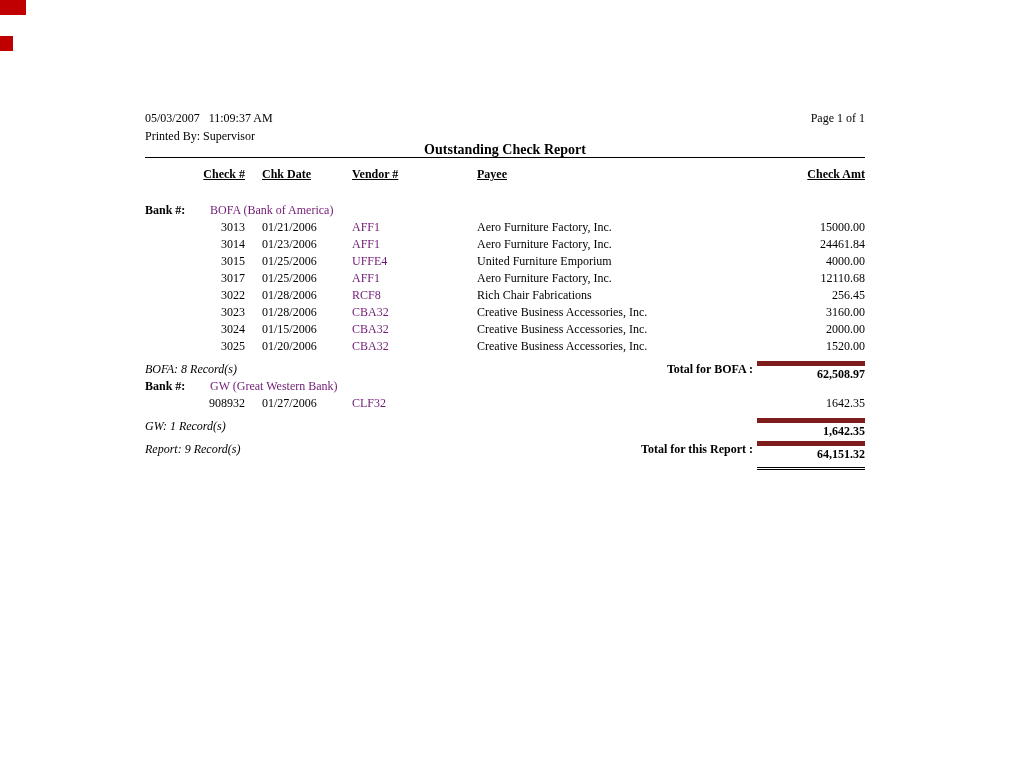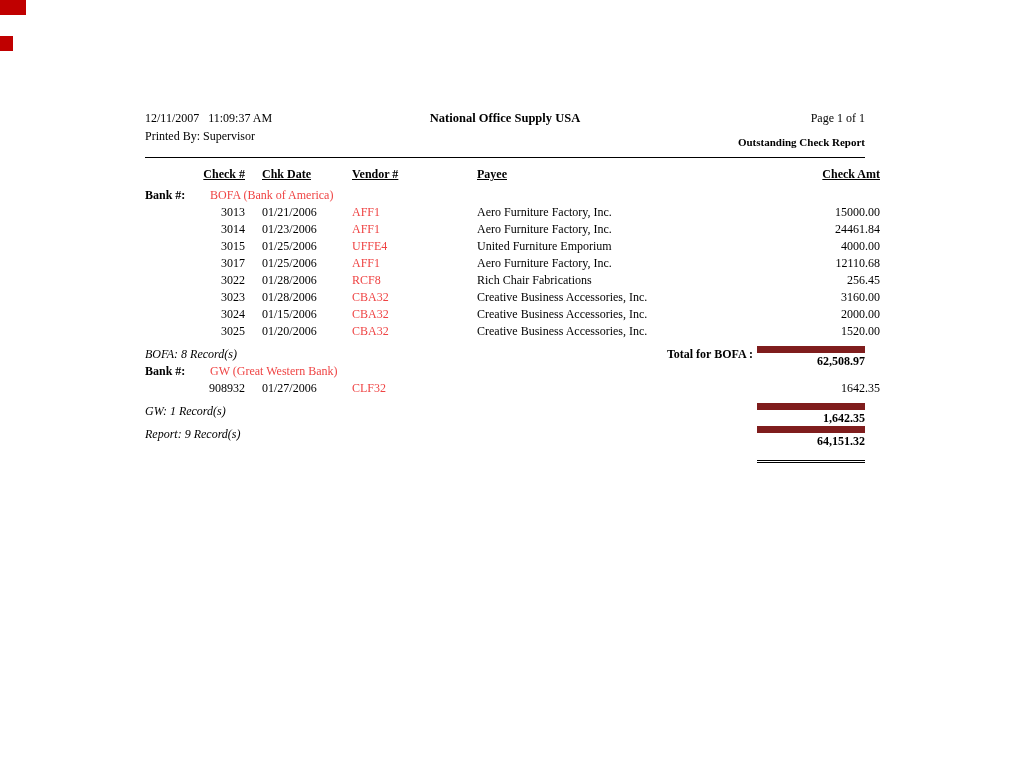--- a/index.html
+++ b/index.html
@@ -28,63 +28,62 @@
     position: absolute;
     left: 145px;
     top: 104px;
     width: 720px;
   }
   .hdr { position: relative; height: 53px; }
   .h-date { position: absolute; left: 0; top: 7px; white-space: pre; }
   .h-company { position: absolute; left: 0; top: 7px; width: 100%; text-align: center; font-weight: bold; font-size: 12.5px; }
   .h-page { position: absolute; right: 0; top: 7px; }
   .h-printedby { position: absolute; left: 0; top: 25px; }
-  .h-title { position: absolute; left: 0; top: 32px; width: 100%; text-align: right; font-weight: bold; font-size: 11px; }
+  .h-title { position: absolute; left: 0; top: 38px; width: 100%; text-align: center; font-weight: bold; font-size: 14px; }
   .rule { border-top: 1px solid #000000; height: 0; }
 
   .colhdr, .row, .bank-row, .summary {
     position: relative;
     height: 17px;
     line-height: 17px;
   }
   .colhdr { margin-top: 8px; font-weight: bold; }
   .colhdr span { text-decoration: underline; }
-  .body { margin-top: 4px; }
+  .body { margin-top: 19px; }
 
   .c-check  { position: absolute; left: 25px;  width: 75px;  text-align: right; white-space: nowrap; }
   .c-date   { position: absolute; left: 117px; width: 90px;  white-space: nowrap; }
   .c-vendor { position: absolute; left: 207px; width: 80px;  white-space: nowrap; }
   .c-payee  { position: absolute; left: 332px; width: 290px; white-space: nowrap; }
-  .c-amt    { position: absolute; left: 625px; width: 110px; text-align: right; white-space: nowrap; }
-
-  .row .c-vendor, .bank-name { color: #ef4444; cursor: pointer; }
+  .c-amt    { position: absolute; left: 610px; width: 110px; text-align: right; white-space: nowrap; }
+
+  .row .c-vendor, .bank-name { color: #701a75; cursor: pointer; }
 
   .bank-label { position: absolute; left: 0; font-weight: bold; }
   .bank-name  { position: absolute; left: 65px; white-space: nowrap; }
 
   .summary { margin-top: 6px; }
   .records { position: absolute; left: 0; font-style: italic; white-space: nowrap; }
   .total-label { position: absolute; left: 360px; width: 248px; text-align: right; font-weight: bold; white-space: nowrap; }
-  .total-amt { position: absolute; left: 612px; width: 108px; text-align: right; font-weight: bold; border-top: 7px solid #7f1d1d; white-space: nowrap; }
+  .total-amt { position: absolute; left: 612px; width: 108px; text-align: right; font-weight: bold; border-top: 5px solid #7f1d1d; white-space: nowrap; }
 
   .report-summary { }
-  .report-summary .total-amt { border-bottom: 3px double #000000; padding-bottom: 10px; }
+  .report-summary .total-amt { border-bottom: 3px double #000000; padding-bottom: 4px; }
 </style>
 </head>
 <body>
 
 <div class="page">
   <div class="artifact artifact-1"></div>
   <div class="artifact artifact-2"></div>
 
   <div class="report">
 
     <div class="hdr">
-      <span class="h-date">12/11/2007   11:09:37 AM</span>
-      <span class="h-company">National Office Supply USA</span>
+      <span class="h-date">05/03/2007   11:09:37 AM</span>
       <span class="h-page">Page 1 of 1</span>
       <span class="h-printedby">Printed By: Supervisor</span>
       <span class="h-title">Outstanding Check Report</span>
     </div>
 
     <div class="rule"></div>
 
     <div class="colhdr">
       <span class="c-check">Check #</span>
       <span class="c-date">Chk Date</span>
@@ -186,17 +185,18 @@
 </div>
     <div class="summary">
       <span class="records">GW: 1 Record(s)</span>
       <span class="total-amt">1,642.35</span>
     </div>
   </div>
 </div>
 
     <div class="summary report-summary">
       <span class="records">Report: 9 Record(s)</span>
+      <span class="total-label">Total for this Report :</span>
       <span class="total-amt">64,151.32</span>
     </div>
 
   </div>
 </div>
 
 </body></html>

